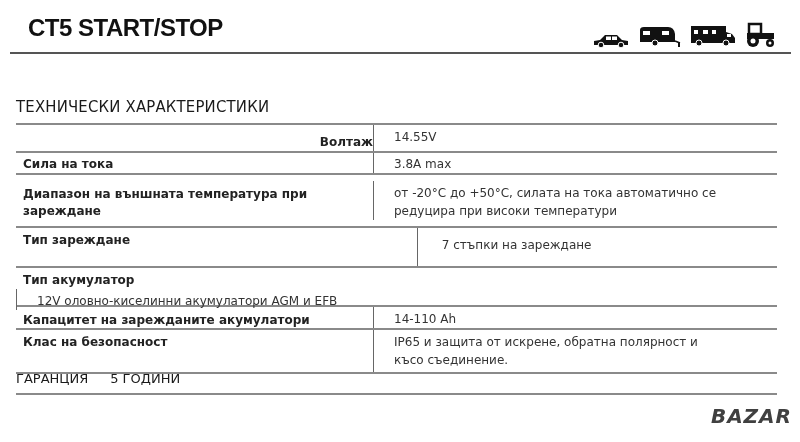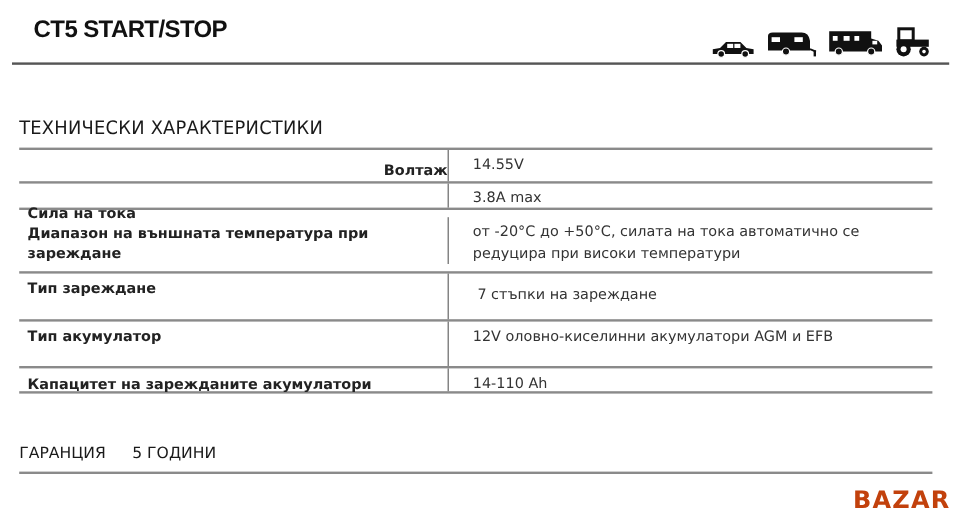--- a/index.html
+++ b/index.html
@@ -2,21 +2,21 @@
 <html><head>
 <meta charset="utf-8">
 <style>
   * { box-sizing: border-box; margin: 0; padding: 0; }
   html, body { width: 800px; height: 442px; background: #ffffff; overflow: hidden; }
   body { position: relative; font-family: "DejaVu Sans", sans-serif; color: #1a1a1a; }
 
   .product-title {
     position: absolute; left: 28px; top: 14px;
     font-family: "Liberation Sans", sans-serif; font-weight: bold;
-    font-size: 20px; letter-spacing: -0.5px; color: #111;
+    font-size: 24px; letter-spacing: -0.5px; color: #111;
   }
   .title-rule {
     position: absolute; left: 10px; top: 52px; width: 781px; height: 2px; background: #555;
   }
   .vehicles {
     position: absolute; left: 592px; top: 22px; width: 185px; height: 26px;
     display: flex; align-items: flex-end; gap: 8px;
   }
   .vehicles svg { display: block; }
 
@@ -44,22 +44,22 @@
 
   .warranty {
     position: absolute; left: 16px; top: 371px; display: flex; gap: 22px;
     font-family: "DejaVu Sans", sans-serif; font-size: 13px; color: #1a1a1a;
   }
   .warranty-rule {
     position: absolute; left: 16px; top: 393px; width: 761px; height: 2px; background: #8a8a8a;
   }
   .watermark {
     position: absolute; right: 8px; bottom: 14px;
-    font-family: "DejaVu Sans", sans-serif; font-weight: bold; 
-    font-size: 20px; color: #c2410c; letter-spacing: 1px;
+    font-family: "DejaVu Sans", sans-serif; font-weight: bold; font-style: italic;
+    font-size: 20px; color: #404040; letter-spacing: 1px;
   }
 </style>
 </head>
 <body>
 
 <div class="product-title">CT5 START/STOP</div>
 
 <div class="vehicles">
   <svg width="38" height="16" viewBox="0 0 38 16">
     <path d="M2 9 L8 8 L13 3 L25 3 L30 8 L36 9 L36 13 L2 13 Z" fill="#111"></path>
@@ -97,38 +97,42 @@
 <div class="title-rule"></div>
 
 <h2 class="section-title">ТЕХНИЧЕСКИ ХАРАКТЕРИСТИКИ</h2>
 
 <div class="spec-table">
   <div class="spec-row" style="height:28px;">
     <div class="spec-label" style="padding-top:9px;text-align:right;">Волтаж</div>
     <div class="spec-value">14.55V</div>
   </div>
   <div class="spec-row" style="height:22px;">
-    <div class="spec-label" style="padding-top:17px;">Сила на тока</div>
+    <div class="spec-label" style="padding-top:3px;">Сила на тока</div>
     <div class="spec-value" style="padding-top:2px;">3.8A max</div>
   </div>
   <div class="spec-row" style="height:53px;align-items:center;">
     <div class="spec-label" style="padding-right:40px;">Диапазон на външната температура при зареждане</div>
     <div class="spec-value" style="padding-top:3px;">от -20°C до +50°C, силата на тока автоматично се редуцира при високи температури</div>
   </div>
   <div class="spec-row" style="height:40px;">
     <div class="spec-label">Тип зареждане</div>
-    <div class="spec-value" style="padding-top:8px; white-space:pre;"> 7 стъпки на зареждане</div>
+    <div class="spec-value" style="padding-top:8px; white-space:pre;margin-left:44px;"> 7 стъпки на зареждане</div>
   </div>
-  <div class="spec-row" style="height:39px;">
+  <div class="spec-row" style="height:39px;flex-direction:column;">
     <div class="spec-label">Тип акумулатор</div>
     <div class="spec-value">12V оловно-киселинни акумулатори AGM и EFB</div>
   </div>
   <div class="spec-row" style="height:23px;">
     <div class="spec-label" style="padding-top:5px;">Капацитет на зарежданите акумулатори</div>
     <div class="spec-value" style="padding-top:3px;">14-110 Ah</div>
+  </div>
+  <div class="spec-row" style="height:46px;">
+    <div class="spec-label">Клас на безопасност</div>
+    <div class="spec-value" style="padding-right:60px;">IP65 и защита от искрене, обратна полярност и късо съединение.</div>
   </div>
 </div>
 
 <div class="warranty">
   <span>ГАРАНЦИЯ</span>
   <span>5 ГОДИНИ</span>
 </div>
 <div class="warranty-rule"></div>
 
 <div class="watermark">BAZAR</div>

